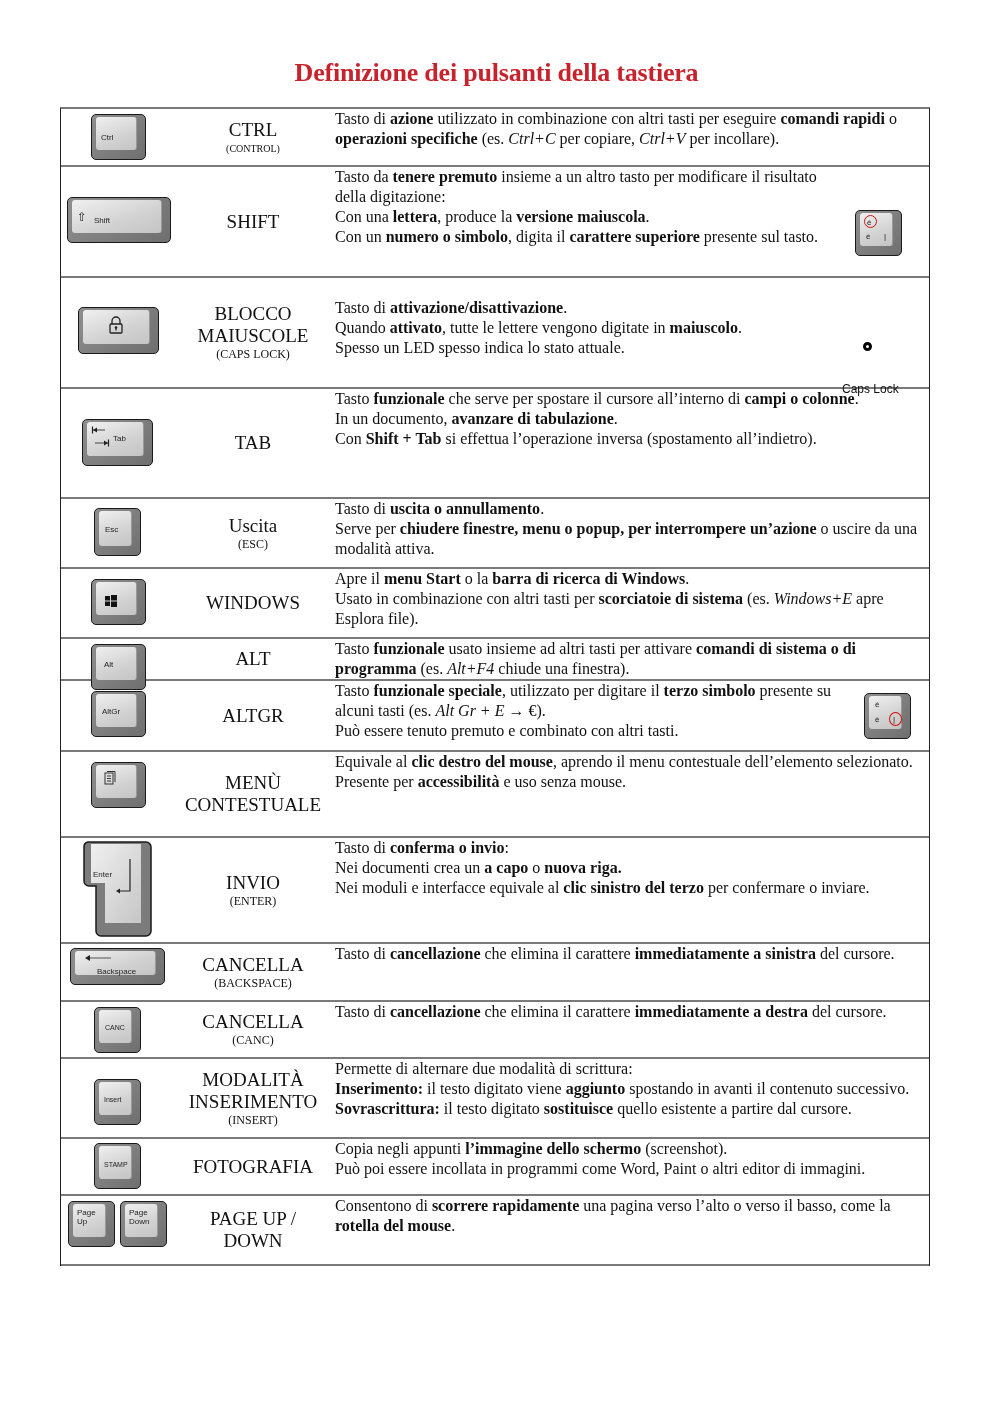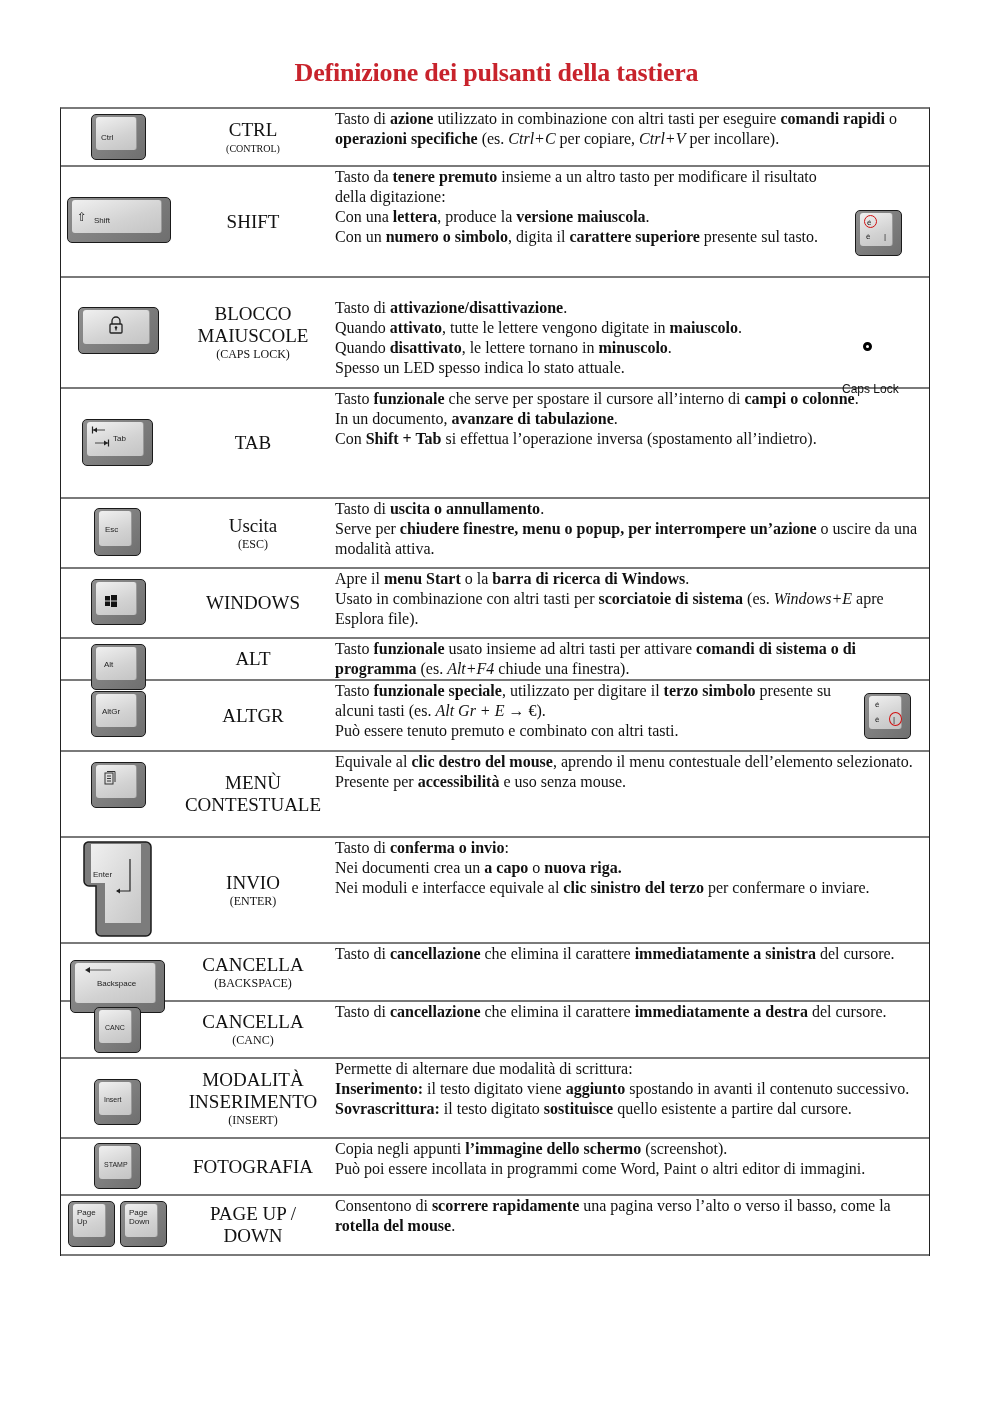--- a/index.html
+++ b/index.html
@@ -84,21 +84,20 @@
         </svg>
       </div>
     </div>
     <div class="c-name">
       <span class="n" style="width:130px">BLOCCO MAIUSCOLE</span>
       <span class="s">(CAPS LOCK)</span>
     </div>
     <div class="c-desc" style="right:110px;padding-top:20px;box-sizing:border-box">
         <p>Tasto di <b>attivazione/disattivazione</b>.</p>
         <p>Quando <b>attivato</b>, tutte le lettere vengono digitate in <b>maiuscolo</b>.</p>
-        <p>Quando <b>disattivato</b>, le lettere tornano in <b>minuscolo</b>.</p>
         <p>Spesso un LED spesso indica lo stato attuale.</p>
       </div>
     <div class="led" style="left:802px;top:64px"></div>
     <div class="led-lbl" style="left:781px;top:84px">Caps Lock</div>
   </div>
 
   <div class="row" style="height:110px">
     <div class="c-key">
       <div class="key" style="left:21px;top:30px;width:71px;height:47px">
         <div class="face"></div>
@@ -243,21 +242,21 @@
     </div>
     <div class="c-desc">
         <p>Tasto di <b>conferma o invio</b>:</p>
         <p>Nei documenti crea un <b>a capo</b> o <b>nuova riga.</b></p>
         <p>Nei moduli e interfacce equivale al <b>clic sinistro del terzo</b> per confermare o inviare.</p>
       </div>
   </div>
 
   <div class="row" style="height:58px">
     <div class="c-key">
-      <div class="key" style="left:9px;top:16px;width:95px;height:53px">
+      <div class="key" style="left:9px;top:4px;width:95px;height:37px">
         <div class="face"></div>
         <svg style="position:absolute;left:14px;top:5px" width="26" height="8" viewBox="0 0 26 8">
           <line x1="3" y1="4" x2="26" y2="4" stroke="#555" stroke-width="1"></line>
             <path d="M0 4 L5 1 L5 7 Z" fill="#222"></path>
         </svg>
         <span class="lbl" style="left:26px;top:18px">Backspace</span>
       </div>
     </div>
     <div class="c-name">
       <span class="n">CANCELLA</span>
@@ -311,21 +310,21 @@
     </div>
     <div class="c-name">
       <span class="n">FOTOGRAFIA</span>
     </div>
     <div class="c-desc">
         <p>Copia negli appunti <b>l’immagine dello schermo</b> (screenshot).</p>
         <p>Può poi essere incollata in programmi come Word, Paint o altri editor di immagini.</p>
       </div>
   </div>
 
-  <div class="row" style="height:60px">
+  <div class="row" style="height:70px">
     <div class="c-key">
       <div class="key" style="left:7px;top:5px;width:47px;height:46px">
         <div class="face"></div>
         <span class="lbl" style="left:8px;top:6px;width:26px;white-space:normal">Page Up</span>
       </div>
       <div class="key" style="left:59px;top:5px;width:47px;height:46px">
         <div class="face"></div>
         <span class="lbl" style="left:8px;top:6px;width:26px;white-space:normal">Page Down</span>
       </div>
     </div>

